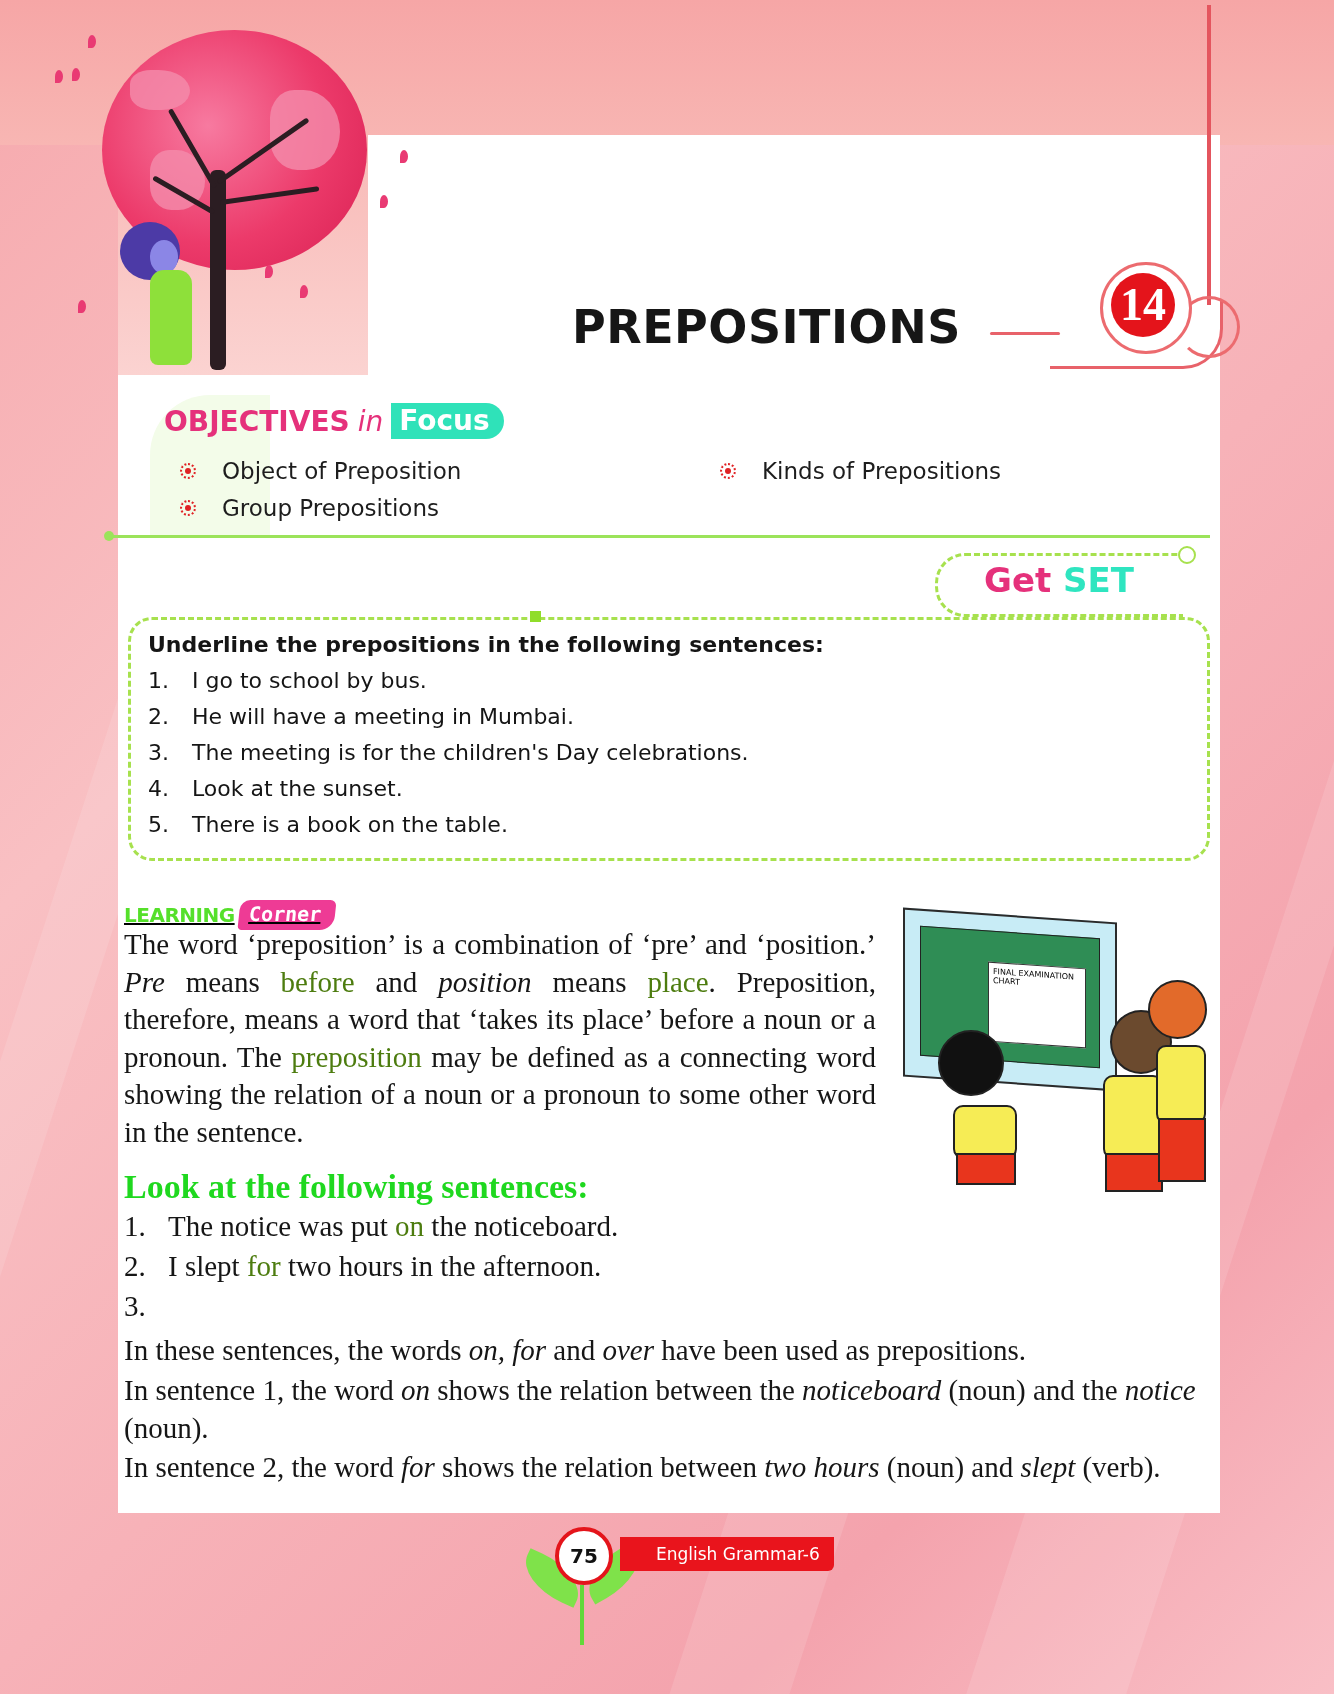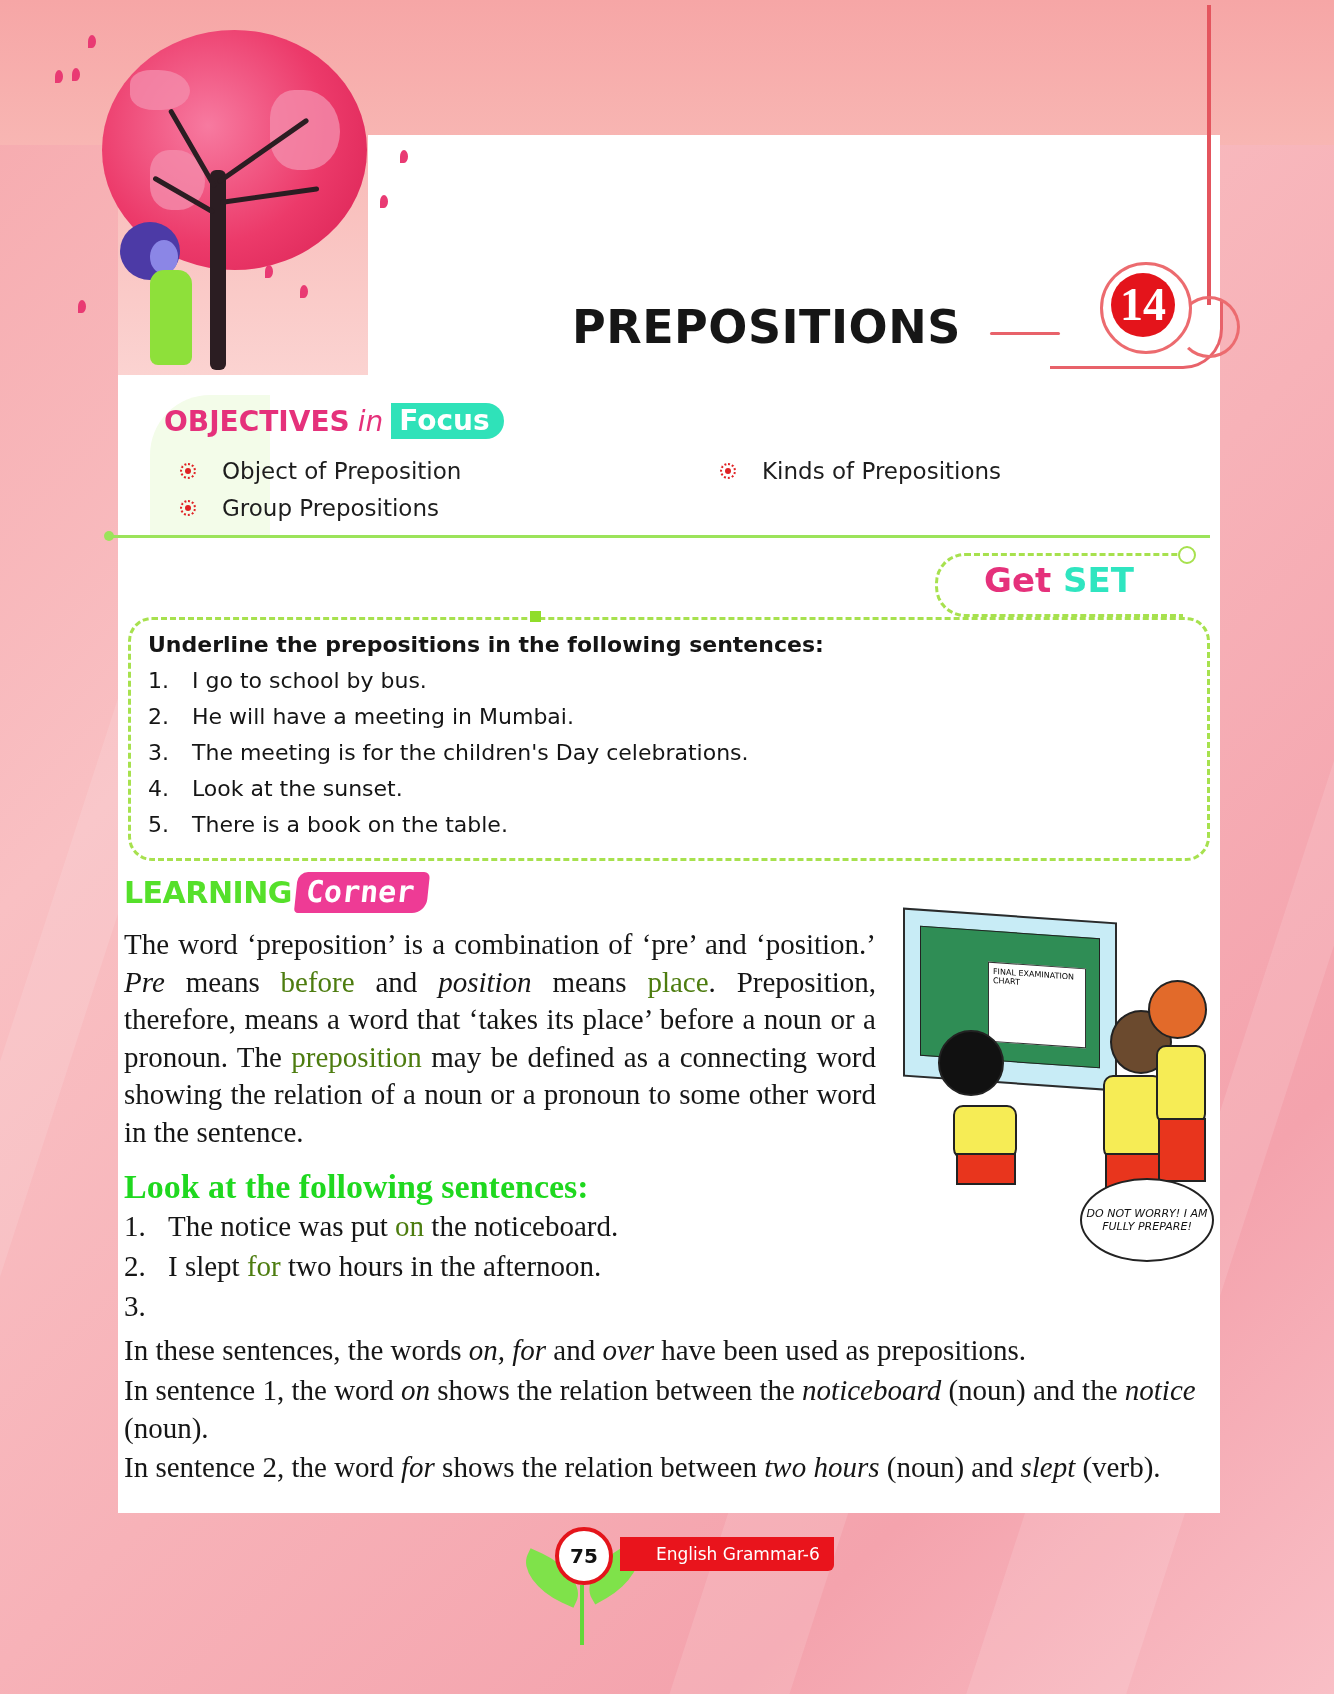--- a/index.html
+++ b/index.html
@@ -56,21 +56,21 @@
   .getset-label { position:absolute; left:984px; top:560px; font-family:"DejaVu Sans", sans-serif; font-weight:bold; font-size:34px; }
   .getset-label .get { color:#e5317b; }
   .getset-label .set { color:#2fe5c0; }
   .exercise-box { position:absolute; left:128px; top:617px; width:1076px; height:238px; border:3px dashed #a7e14e; border-radius:24px; }
   .ex-marker { position:absolute; left:530px; top:611px; width:11px; height:11px; background:#90dd2a; }
   .ex-instr { position:absolute; left:148px; top:632px; font-family:"DejaVu Sans", sans-serif; font-weight:bold; font-size:22px; color:#151515; }
   .ex-item { position:absolute; left:148px; font-family:"DejaVu Sans", sans-serif; font-size:22px; color:#151515; display:flex; }
   .ex-item .n { width:44px; }
 
   
-  .lc { position:absolute; left:124px; top:872px; display:flex; align-items:center; font-family:"DejaVu Sans", sans-serif; font-weight:bold; font-size:30px; }
+  .lc { position:absolute; left:124px; top:900px; display:flex; align-items:center; font-family:"DejaVu Sans", sans-serif; font-weight:bold; font-size:20px;text-decoration:underline; }
   .lc .learning { color:#55e02a; letter-spacing:-0.5px; }
   .lc .corner { background:#ee3b95; color:#fff; padding:2px 14px 4px 10px; border-radius:10px 6px 14px 4px; transform: skewX(-6deg); margin-left:4px; font-family:"DejaVu Sans Mono", monospace; }
 
   .para { position:absolute; left:124px; top:926px; width:752px; font-family:"Liberation Serif", serif; font-size:29px; line-height:37.5px; color:#161616; text-align:justify; }
   .pink { color:#4d7c0f; }
   .para i, .body-line i { font-style:italic; }
 
   
   .cartoon { position:absolute; left:898px; top:910px; width:312px; height:345px; }
   .board-frame { position:absolute; left:5px; top:5px; width:210px; height:165px; background:#c8ecf6; border:2px solid #2b2b2b; transform: skewY(4deg); }
@@ -202,21 +202,20 @@
   <div class="chart-paper">FINAL EXAMINATION CHART</div>
   <div class="kid" style="left:40px;top:120px;width:62px;height:62px;border-radius:50%;background:#111;"></div>
   <div class="kid" style="left:55px;top:195px;width:60px;height:50px;border-radius:10px;background:#f6ec55;"></div>
   <div class="kid" style="left:58px;top:243px;width:56px;height:28px;background:#e8351d;"></div>
   <div class="kid" style="left:212px;top:100px;width:58px;height:60px;border-radius:50%;background:#6b4a2e;"></div>
   <div class="kid" style="left:205px;top:165px;width:56px;height:80px;border-radius:10px;background:#f6ec55;"></div>
   <div class="kid" style="left:207px;top:243px;width:54px;height:35px;background:#e8351d;"></div>
   <div class="kid" style="left:250px;top:70px;width:55px;height:55px;border-radius:50%;background:#e26a2a;"></div>
   <div class="kid" style="left:258px;top:135px;width:46px;height:75px;border-radius:10px;background:#f6ec55;"></div>
   <div class="kid" style="left:260px;top:208px;width:44px;height:60px;background:#e8351d;"></div>
-  <div class="bubble" style="left:182px;top:268px;width:130px;height:80px;">DO NOT WORRY! I AM FULLY PREPARE!</div>
 </div>
 
 <div class="look-heading">Look at the following sentences:</div>
 <div class="sent" style="top:1210px;">
   <span class="n">1.</span>
   <span><span>The notice was put </span><span class="pink">on</span><span> the noticeboard.</span></span>
 </div>
 <div class="sent" style="top:1250px;">
   <span class="n">2.</span>
   <span><span>I slept </span><span class="pink">for</span><span> two hours in the afternoon.</span></span>

